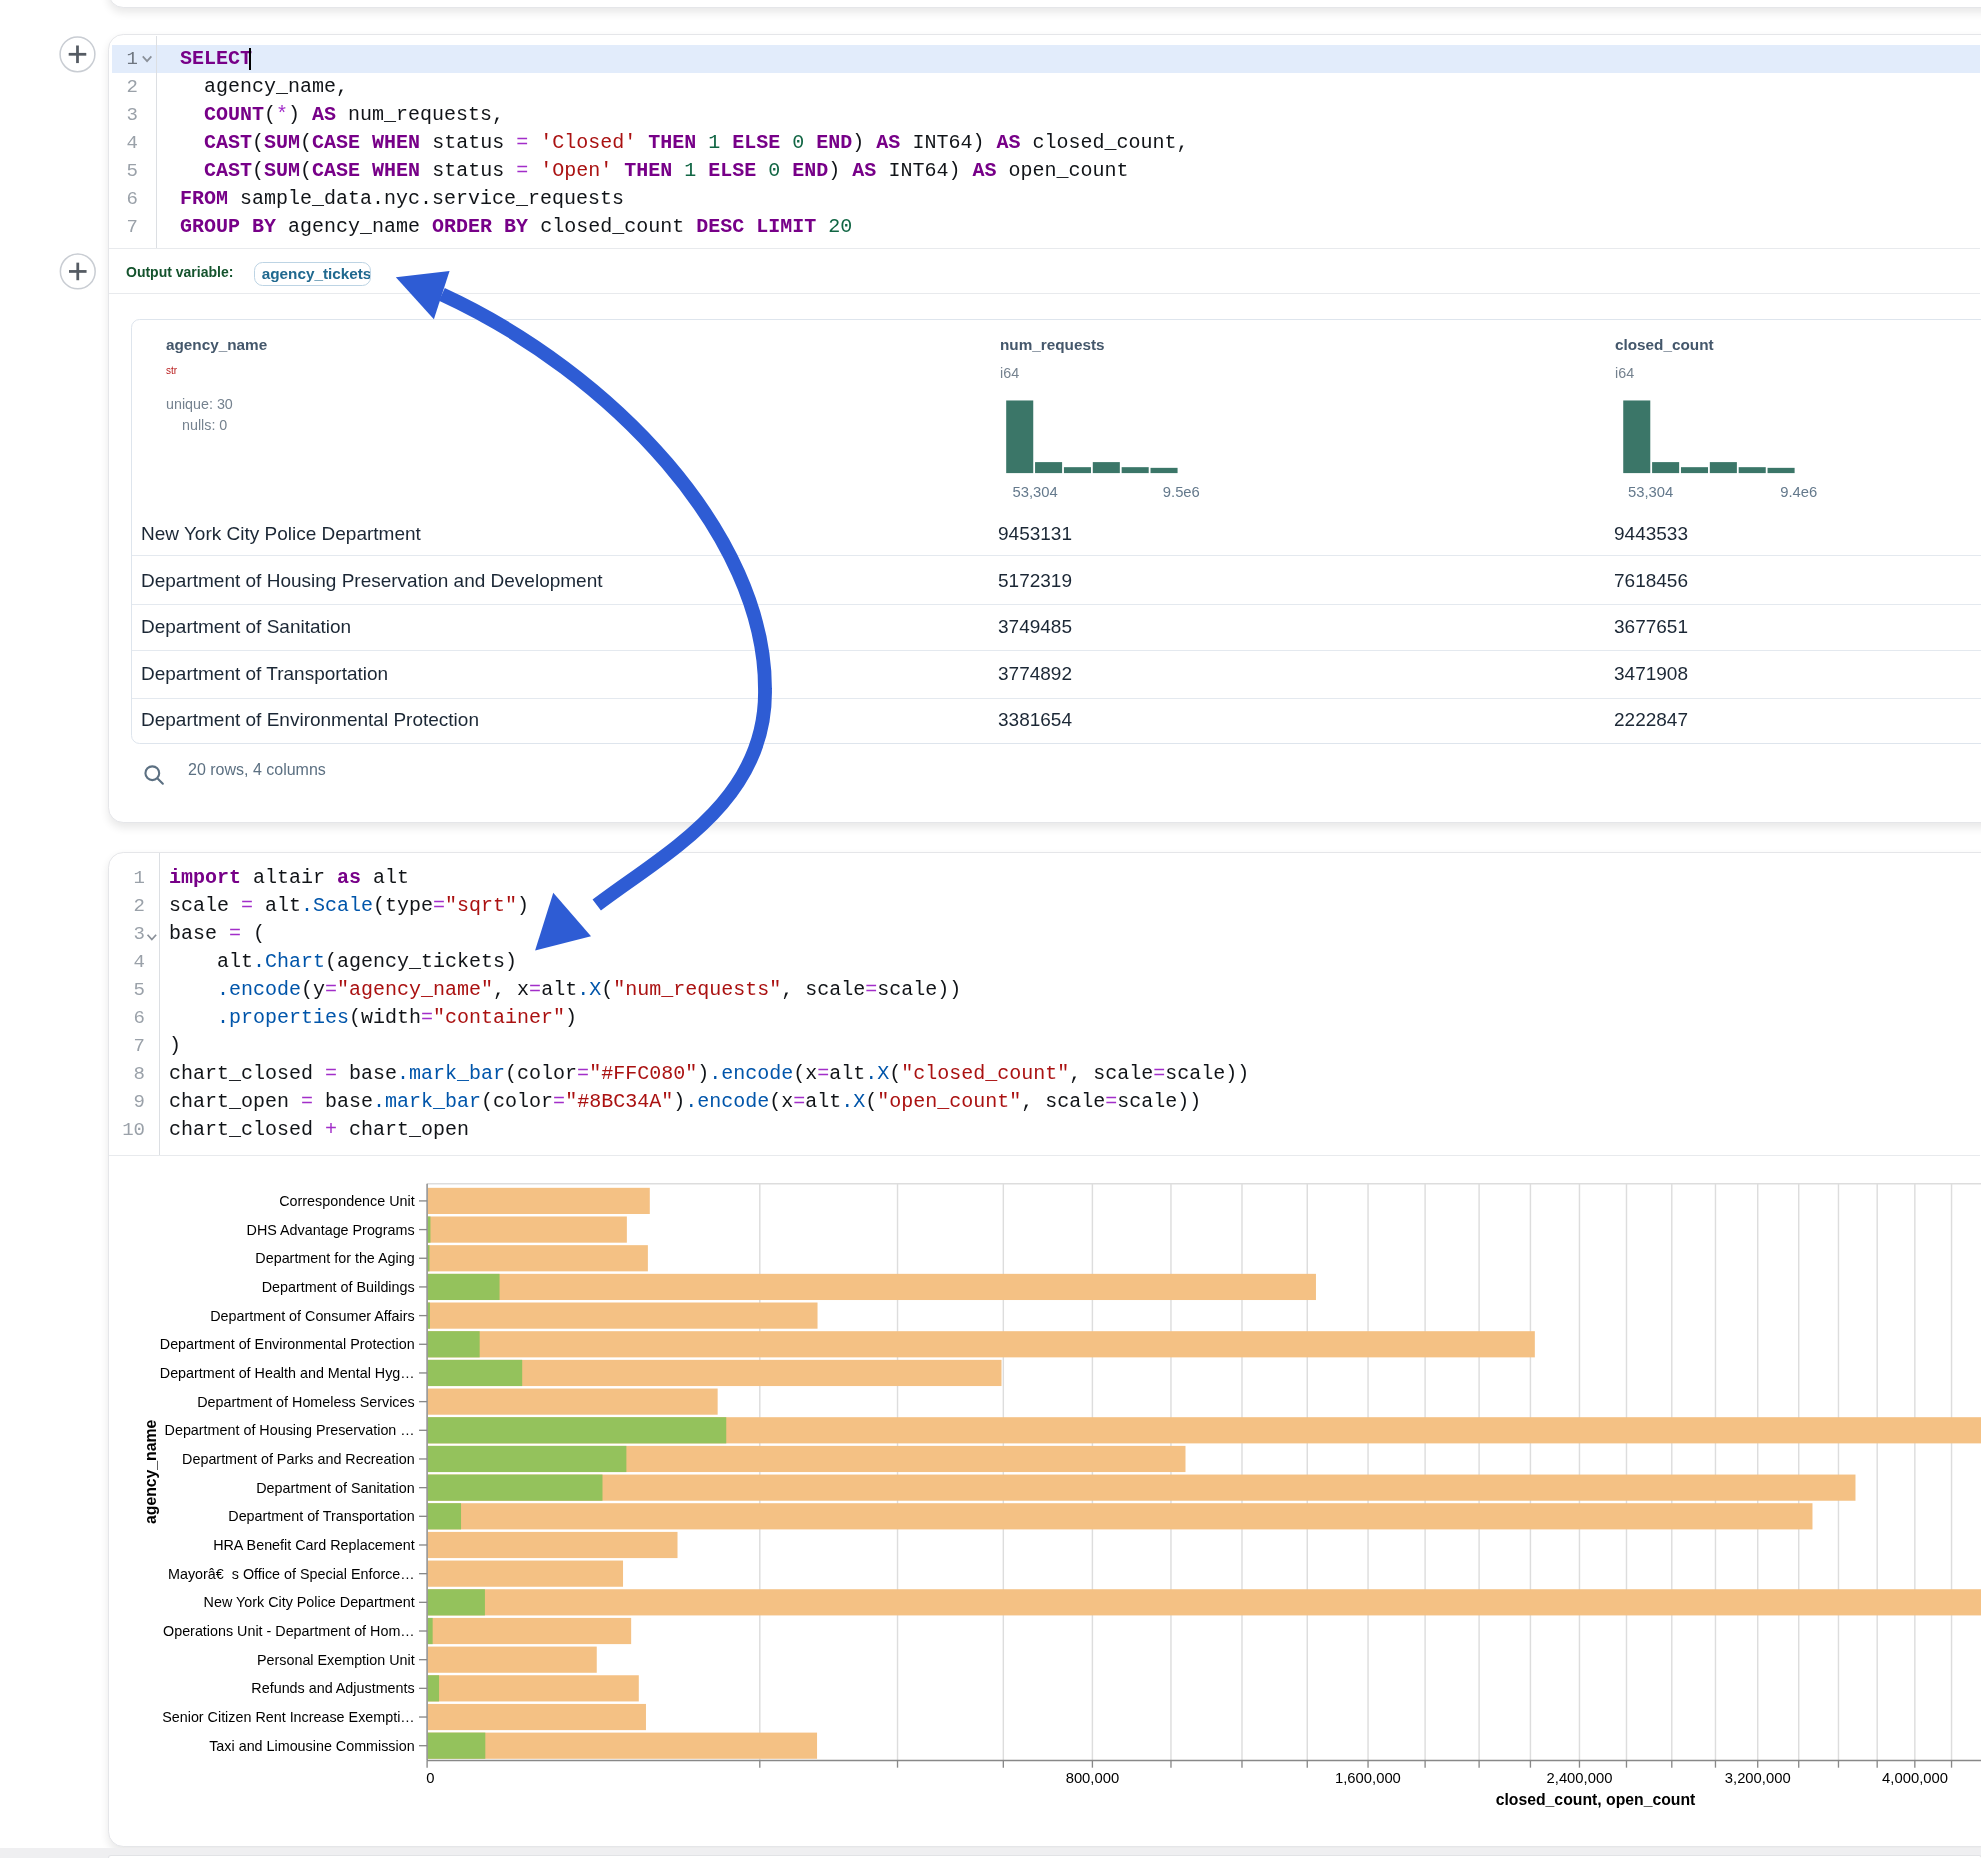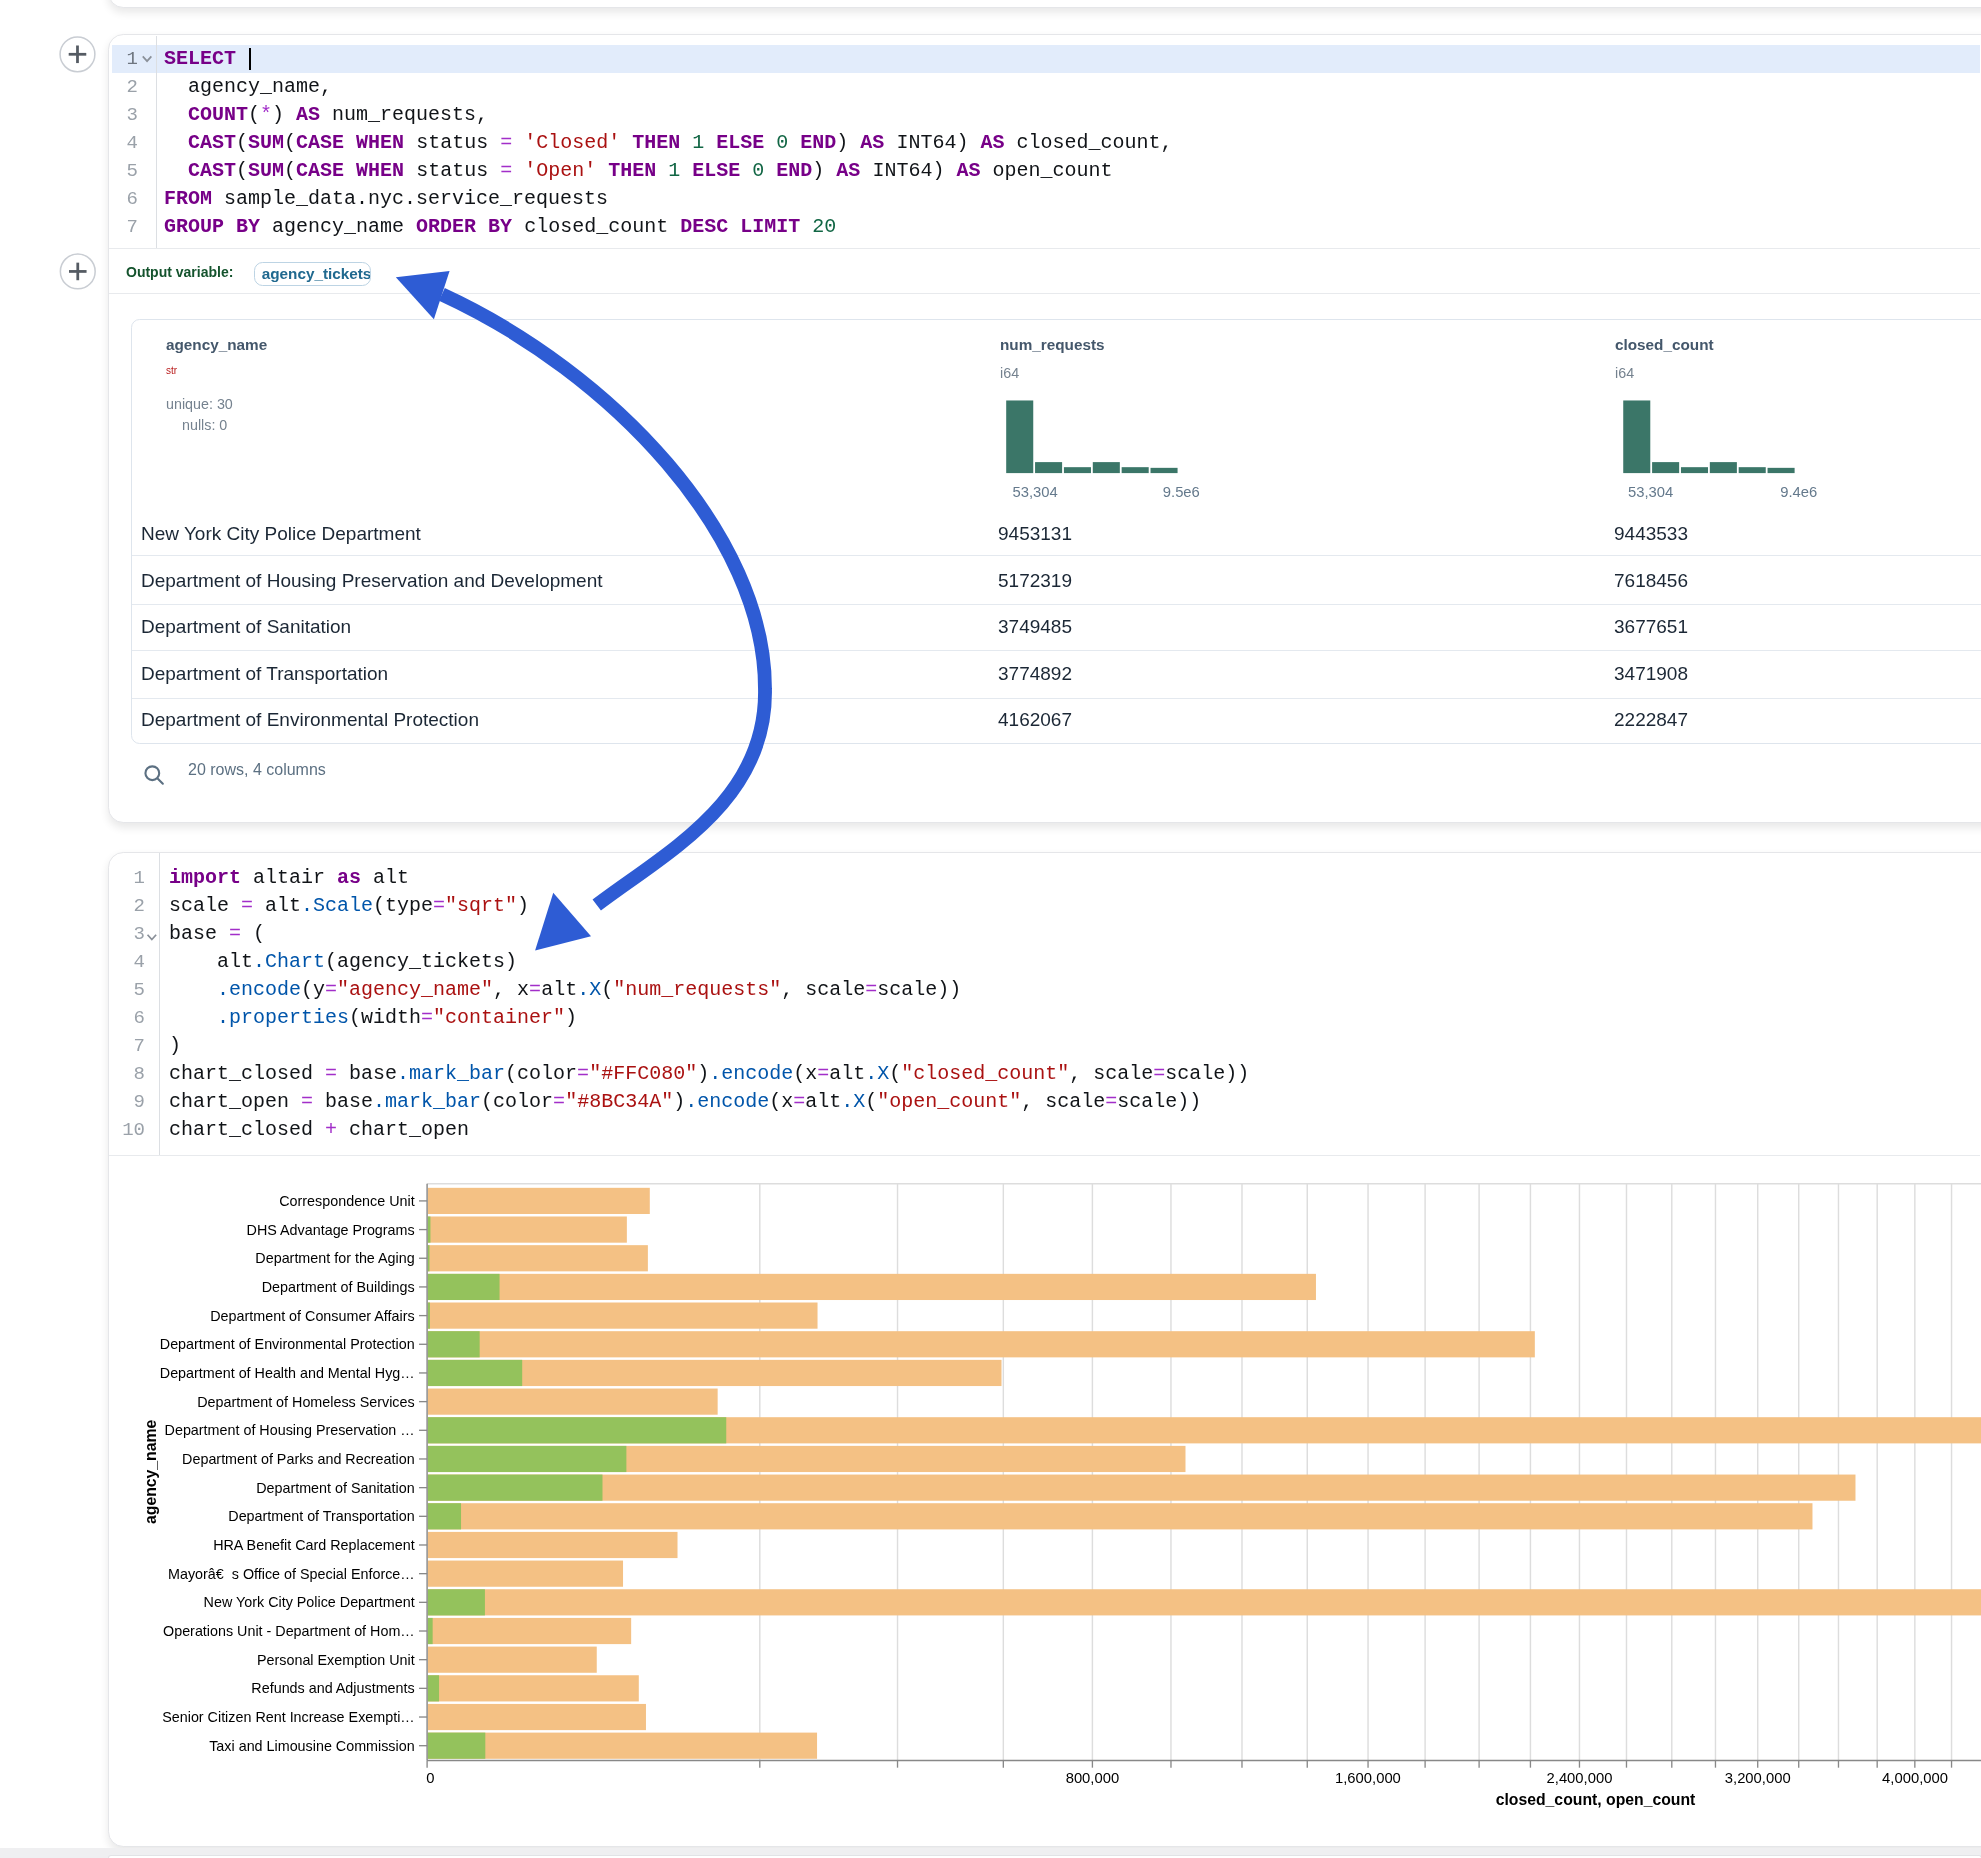--- a/index.html
+++ b/index.html
@@ -19,21 +19,21 @@
 
 <div style="position:absolute;left:81px;top:45px;width:57px;text-align:right;font-family:'Liberation Mono',monospace;font-size:19px;line-height:28px">
     <div style="color:#6f7680">1</div>
     <div style="color:#9aa1a9">2</div>
     <div style="color:#9aa1a9">3</div>
     <div style="color:#9aa1a9">4</div>
     <div style="color:#9aa1a9">5</div>
     <div style="color:#9aa1a9">6</div>
     <div style="color:#9aa1a9">7</div>
   </div>
-<pre style="position:absolute;left:164px;top:45px;margin:0;font-family:'Liberation Mono',monospace;font-size:20px;line-height:28px;color:#111418;white-space:pre"><span style="color:#770088;font-weight:bold">SELECT</span><span style="color:#111418"> </span>
+<pre style="position:absolute;left:180px;top:45px;margin:0;font-family:'Liberation Mono',monospace;font-size:20px;line-height:28px;color:#111418;white-space:pre"><span style="color:#770088;font-weight:bold">SELECT</span><span style="color:#111418"> </span>
 <span style="color:#111418">  agency_name,</span>
 <span style="color:#111418">  </span><span style="color:#770088;font-weight:bold">COUNT</span><span style="color:#111418">(</span><span style="color:#a22ec9">*</span><span style="color:#111418">) </span><span style="color:#770088;font-weight:bold">AS</span><span style="color:#111418"> num_requests,</span>
 <span style="color:#111418">  </span><span style="color:#770088;font-weight:bold">CAST</span><span style="color:#111418">(</span><span style="color:#770088;font-weight:bold">SUM</span><span style="color:#111418">(</span><span style="color:#770088;font-weight:bold">CASE</span><span style="color:#111418"> </span><span style="color:#770088;font-weight:bold">WHEN</span><span style="color:#111418"> status </span><span style="color:#a22ec9">=</span><span style="color:#111418"> </span><span style="color:#aa1111">'Closed'</span><span style="color:#111418"> </span><span style="color:#770088;font-weight:bold">THEN</span><span style="color:#111418"> </span><span style="color:#116644">1</span><span style="color:#111418"> </span><span style="color:#770088;font-weight:bold">ELSE</span><span style="color:#111418"> </span><span style="color:#116644">0</span><span style="color:#111418"> </span><span style="color:#770088;font-weight:bold">END</span><span style="color:#111418">) </span><span style="color:#770088;font-weight:bold">AS</span><span style="color:#111418"> INT64) </span><span style="color:#770088;font-weight:bold">AS</span><span style="color:#111418"> closed_count,</span>
 <span style="color:#111418">  </span><span style="color:#770088;font-weight:bold">CAST</span><span style="color:#111418">(</span><span style="color:#770088;font-weight:bold">SUM</span><span style="color:#111418">(</span><span style="color:#770088;font-weight:bold">CASE</span><span style="color:#111418"> </span><span style="color:#770088;font-weight:bold">WHEN</span><span style="color:#111418"> status </span><span style="color:#a22ec9">=</span><span style="color:#111418"> </span><span style="color:#aa1111">'Open'</span><span style="color:#111418"> </span><span style="color:#770088;font-weight:bold">THEN</span><span style="color:#111418"> </span><span style="color:#116644">1</span><span style="color:#111418"> </span><span style="color:#770088;font-weight:bold">ELSE</span><span style="color:#111418"> </span><span style="color:#116644">0</span><span style="color:#111418"> </span><span style="color:#770088;font-weight:bold">END</span><span style="color:#111418">) </span><span style="color:#770088;font-weight:bold">AS</span><span style="color:#111418"> INT64) </span><span style="color:#770088;font-weight:bold">AS</span><span style="color:#111418"> open_count</span>
 <span style="color:#770088;font-weight:bold">FROM</span><span style="color:#111418"> sample_data.nyc.service_requests</span>
 <span style="color:#770088;font-weight:bold">GROUP</span><span style="color:#111418"> </span><span style="color:#770088;font-weight:bold">BY</span><span style="color:#111418"> agency_name </span><span style="color:#770088;font-weight:bold">ORDER</span><span style="color:#111418"> </span><span style="color:#770088;font-weight:bold">BY</span><span style="color:#111418"> closed_count </span><span style="color:#770088;font-weight:bold">DESC</span><span style="color:#111418"> </span><span style="color:#770088;font-weight:bold">LIMIT</span><span style="color:#111418"> </span><span style="color:#116644">20</span></pre>
 
 <div style="position:absolute;left:249px;top:48px;width:1.9px;height:22px;background:#000"></div>
 
 <div style="position:absolute;left:126px;top:264px;font-size:14px;font-weight:bold;color:#14532d">Output variable:&nbsp;</div>
@@ -57,21 +57,21 @@
 <div style="position:absolute;left:141px;top:570px;font-size:19px;color:#1b2735">Department of Housing Preservation and Development</div>
 <div style="position:absolute;left:998px;top:570px;font-size:19px;color:#1b2735">5172319</div>
 <div style="position:absolute;left:1614px;top:570px;font-size:19px;color:#1b2735">7618456</div>
 <div style="position:absolute;left:141px;top:616px;font-size:19px;color:#1b2735">Department of Sanitation</div>
 <div style="position:absolute;left:998px;top:616px;font-size:19px;color:#1b2735">3749485</div>
 <div style="position:absolute;left:1614px;top:616px;font-size:19px;color:#1b2735">3677651</div>
 <div style="position:absolute;left:141px;top:663px;font-size:19px;color:#1b2735">Department of Transportation</div>
 <div style="position:absolute;left:998px;top:663px;font-size:19px;color:#1b2735">3774892</div>
 <div style="position:absolute;left:1614px;top:663px;font-size:19px;color:#1b2735">3471908</div>
 <div style="position:absolute;left:141px;top:709px;font-size:19px;color:#1b2735">Department of Environmental Protection</div>
-<div style="position:absolute;left:998px;top:709px;font-size:19px;color:#1b2735">4162067</div>
+<div style="position:absolute;left:998px;top:709px;font-size:19px;color:#1b2735">3381654</div>
 <div style="position:absolute;left:1614px;top:709px;font-size:19px;color:#1b2735">2222847</div>
 <div style="position:absolute;left:132px;top:555px;width:1850px;height:1.4px;background:#e4e9ef"></div>
 <div style="position:absolute;left:132px;top:604px;width:1850px;height:1.4px;background:#e4e9ef"></div>
 <div style="position:absolute;left:132px;top:650px;width:1850px;height:1.4px;background:#e4e9ef"></div>
 <div style="position:absolute;left:132px;top:698px;width:1850px;height:1.4px;background:#e4e9ef"></div>
 
 <div style="position:absolute;left:188px;top:761px;font-size:16px;color:#5c7082">20 rows, 4 columns</div>
 
 <div class="card" style="left:108px;top:852px;width:1912px;height:995px"></div>
 <div style="position:absolute;left:159px;top:853px;width:1.3px;height:302px;background:#dcdfe3"></div>

